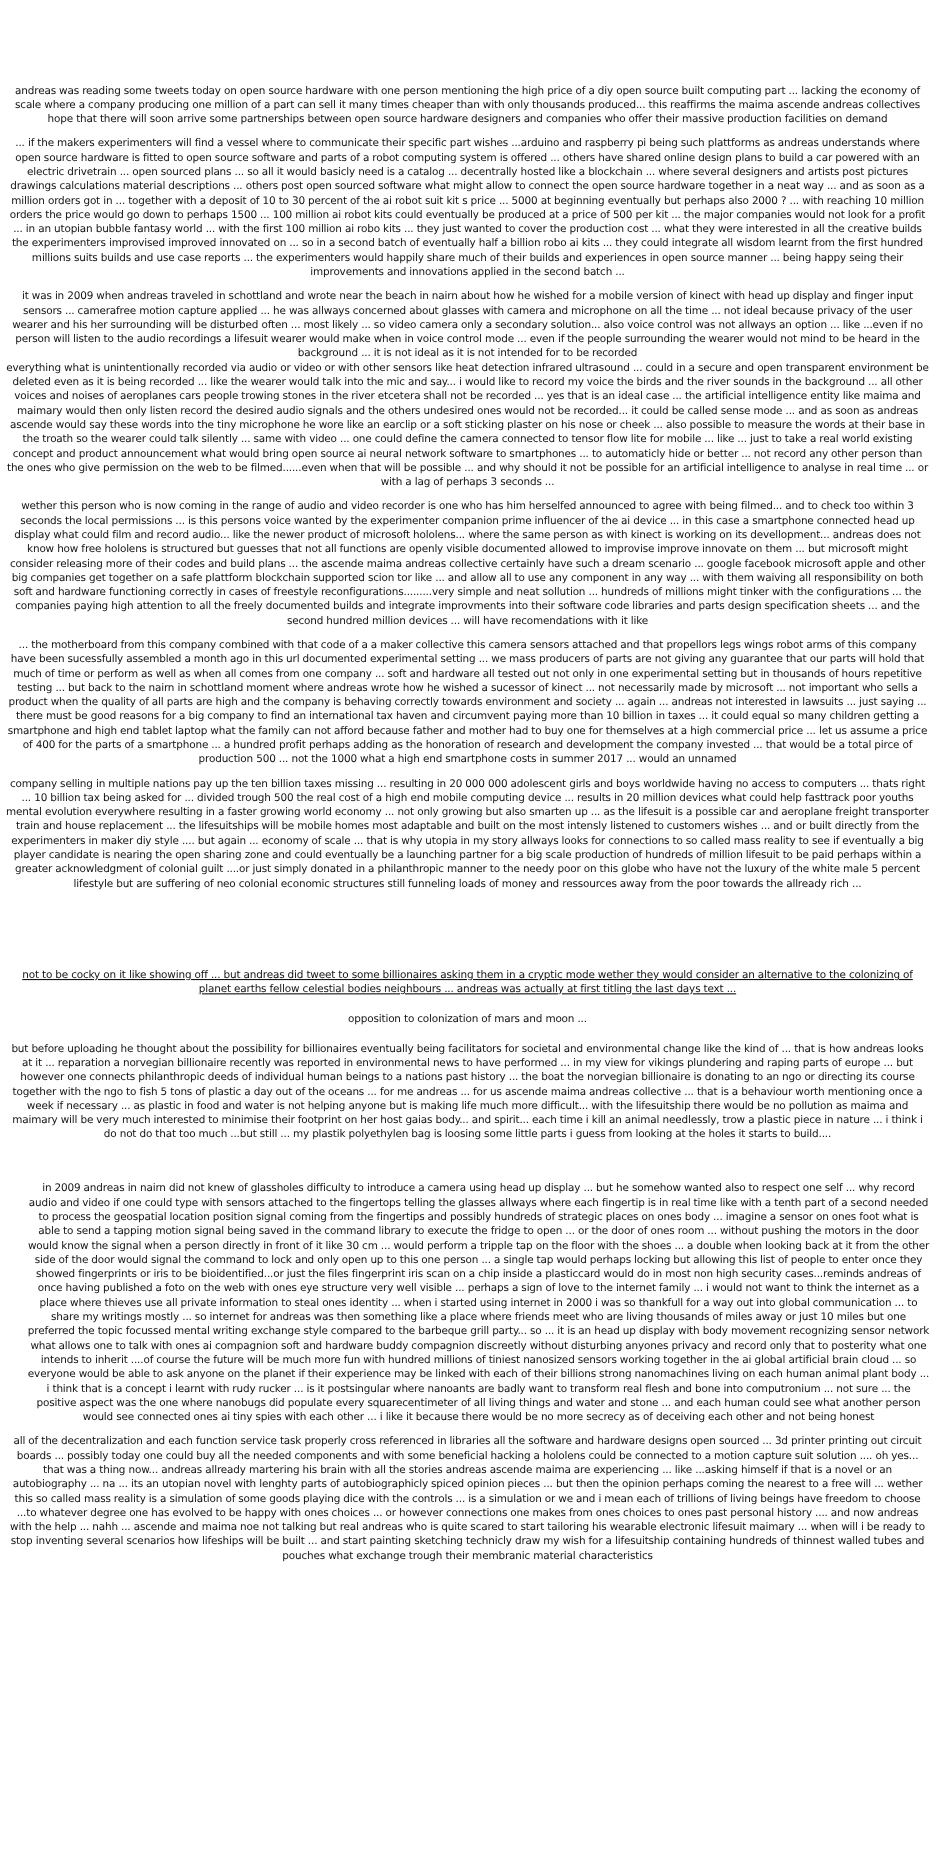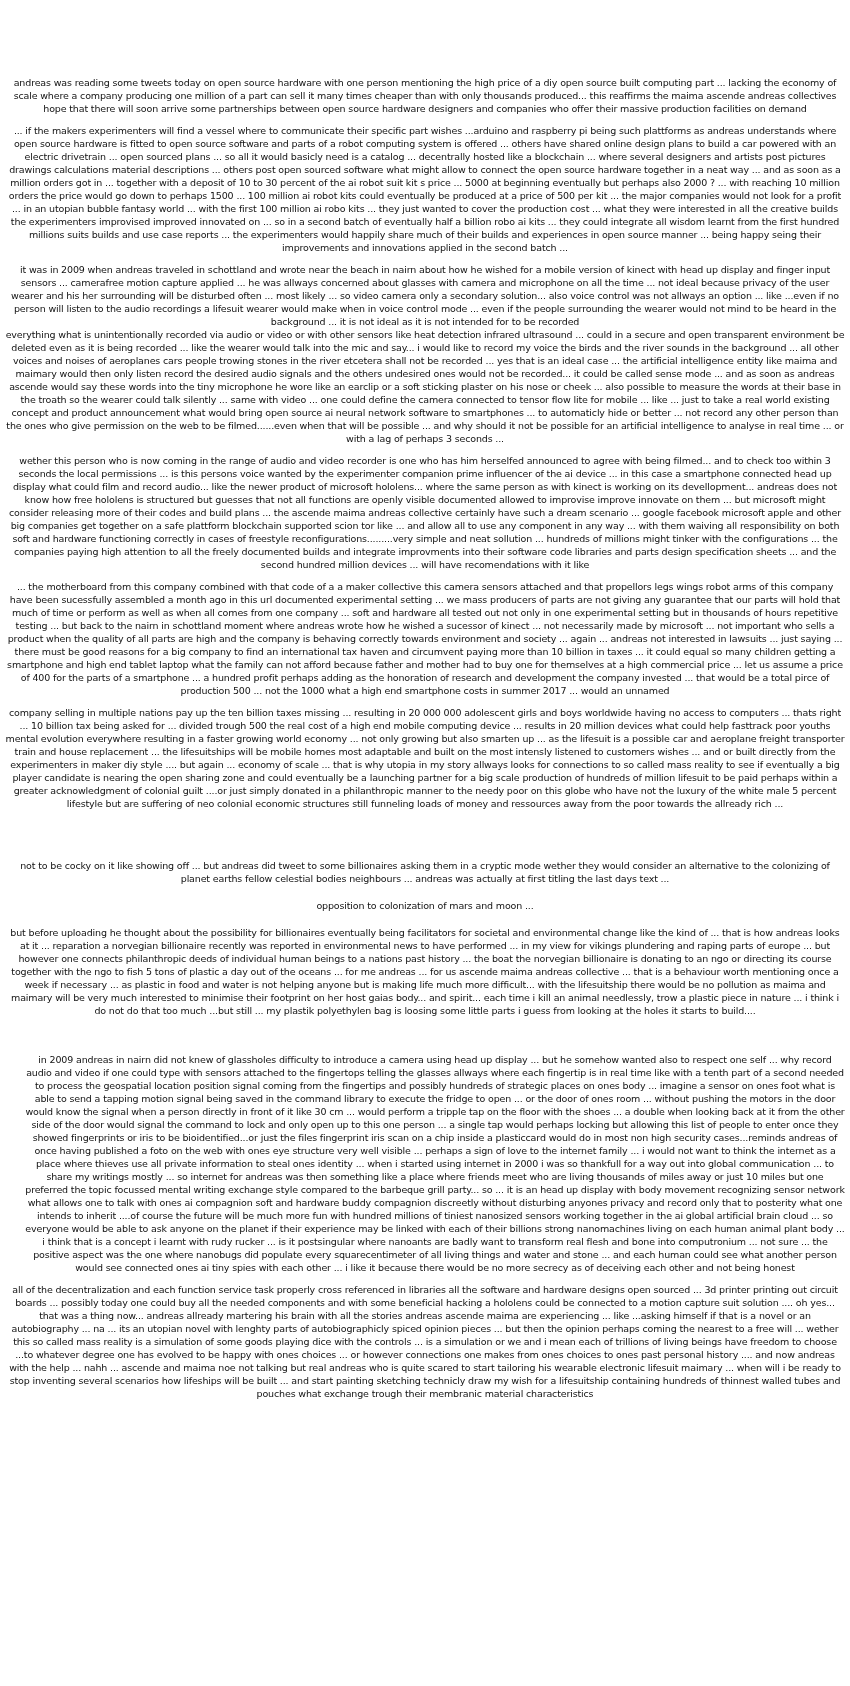--- a/index.html
+++ b/index.html
@@ -21,21 +21,21 @@
     color: #121212;
     text-align: center;
   }
   .para {
     margin: 9px 0 0 0;
     white-space: pre-line;
   }
   .para:first-child { margin-top: 0; }
   .gap-m  { margin-top: 14px; }
   .gap-l  { margin-top: 36px; margin-left: 20px; }
-  .gap-xl { margin-top: 49px; }
+  .gap-xl { margin-top: 70px; text-decoration: underline; }
 </style>
 </head>
 <body>
 
 <div class="page">
   <p class="para">andreas was reading some tweets today on open source hardware with one person mentioning the high price of a diy open source built computing part ... lacking the economy of scale where a company producing one million of a part can sell it many times cheaper than with only thousands produced... this reaffirms the maima ascende andreas collectives hope that there will soon arrive some partnerships between open source hardware designers and companies who offer their massive production facilities on demand</p>
   <p class="para">... if the makers experimenters will find a vessel where to communicate their specific part wishes ...arduino and raspberry pi being such plattforms as andreas understands where open source hardware is fitted to open source software and parts of a robot computing system is offered ... others have shared online design plans to build a car powered with an electric drivetrain ... open sourced plans ... so all it would basicly need is a catalog ... decentrally hosted like a blockchain ... where several designers and artists post pictures drawings calculations material descriptions ... others post open sourced software what might allow to connect the open source hardware together in a neat way ... and as soon as a million orders got in ... together with a deposit of 10 to 30 percent of the ai robot suit kit s price ... 5000 at beginning eventually but perhaps also 2000 ? ... with reaching 10 million orders the price would go down to perhaps 1500 ... 100 million ai robot kits could eventually be produced at a price of 500 per kit ... the major companies would not look for a profit ... in an utopian bubble fantasy world ... with the first 100 million ai robo kits ... they just wanted to cover the production cost ... what they were interested in all the creative builds the experimenters improvised improved innovated on ... so in a second batch of eventually half a billion robo ai kits ... they could integrate all wisdom learnt from the first hundred millions suits builds and use case reports ... the experimenters would happily share much of their builds and experiences in open source manner ... being happy seing their improvements and innovations applied in the second batch ...</p>
   <p class="para">it was in 2009 when andreas traveled in schottland and wrote near the beach in nairn about how he wished for a mobile version of kinect with head up display and finger input sensors ... camerafree motion capture applied ... he was allways concerned about glasses with camera and microphone on all the time ... not ideal because privacy of the user wearer and his her surrounding will be disturbed often ... most likely ... so video camera only a secondary solution... also voice control was not allways an option ... like ...even if no person will listen to the audio recordings a lifesuit wearer would make when in voice control mode ... even if the people surrounding the wearer would not mind to be heard in the background ... it is not ideal as it is not intended for to be recorded
 everything what is unintentionally recorded via audio or video or with other sensors like heat detection infrared ultrasound ... could in a secure and open transparent environment be deleted even as it is being recorded ... like the wearer would talk into the mic and say... i would like to record my voice the birds and the river sounds in the background ... all other voices and noises of aeroplanes cars people trowing stones in the river etcetera shall not be recorded ... yes that is an ideal case ... the artificial intelligence entity like maima and maimary would then only listen record the desired audio signals and the others undesired ones would not be recorded... it could be called sense mode ... and as soon as andreas ascende would say these words into the tiny microphone he wore like an earclip or a soft sticking plaster on his nose or cheek ... also possible to measure the words at their base in the troath so the wearer could talk silently ... same with video ... one could define the camera connected to tensor flow lite for mobile ... like ... just to take a real world existing concept and product announcement what would bring open source ai neural network software to smartphones ... to automaticly hide or better ... not record any other person than the ones who give permission on the web to be filmed......even when that will be possible ... and why should it not be possible for an artificial intelligence to analyse in real time ... or with a lag of perhaps 3 seconds ...</p>
   <p class="para">wether this person who is now coming in the range of audio and video recorder is one who has him herselfed announced to agree with being filmed... and to check too within 3 seconds the local permissions ... is this persons voice wanted by the experimenter companion prime influencer of the ai device ... in this case a smartphone connected head up display what could film and record audio... like the newer product of microsoft hololens... where the same person as with kinect is working on its devellopment... andreas does not know how free hololens is structured but guesses that not all functions are openly visible documented allowed to improvise improve innovate on them ... but microsoft might consider releasing more of their codes and build plans ... the ascende maima andreas collective certainly have such a dream scenario ... google facebook microsoft apple and other big companies get together on a safe plattform blockchain supported scion tor like ... and allow all to use any component in any way ... with them waiving all responsibility on both soft and hardware functioning correctly in cases of freestyle reconfigurations.........very simple and neat sollution ... hundreds of millions might tinker with the configurations ... the companies paying high attention to all the freely documented builds and integrate improvments into their software code libraries and parts design specification sheets ... and the second hundred million devices ... will have recomendations with it like</p>

